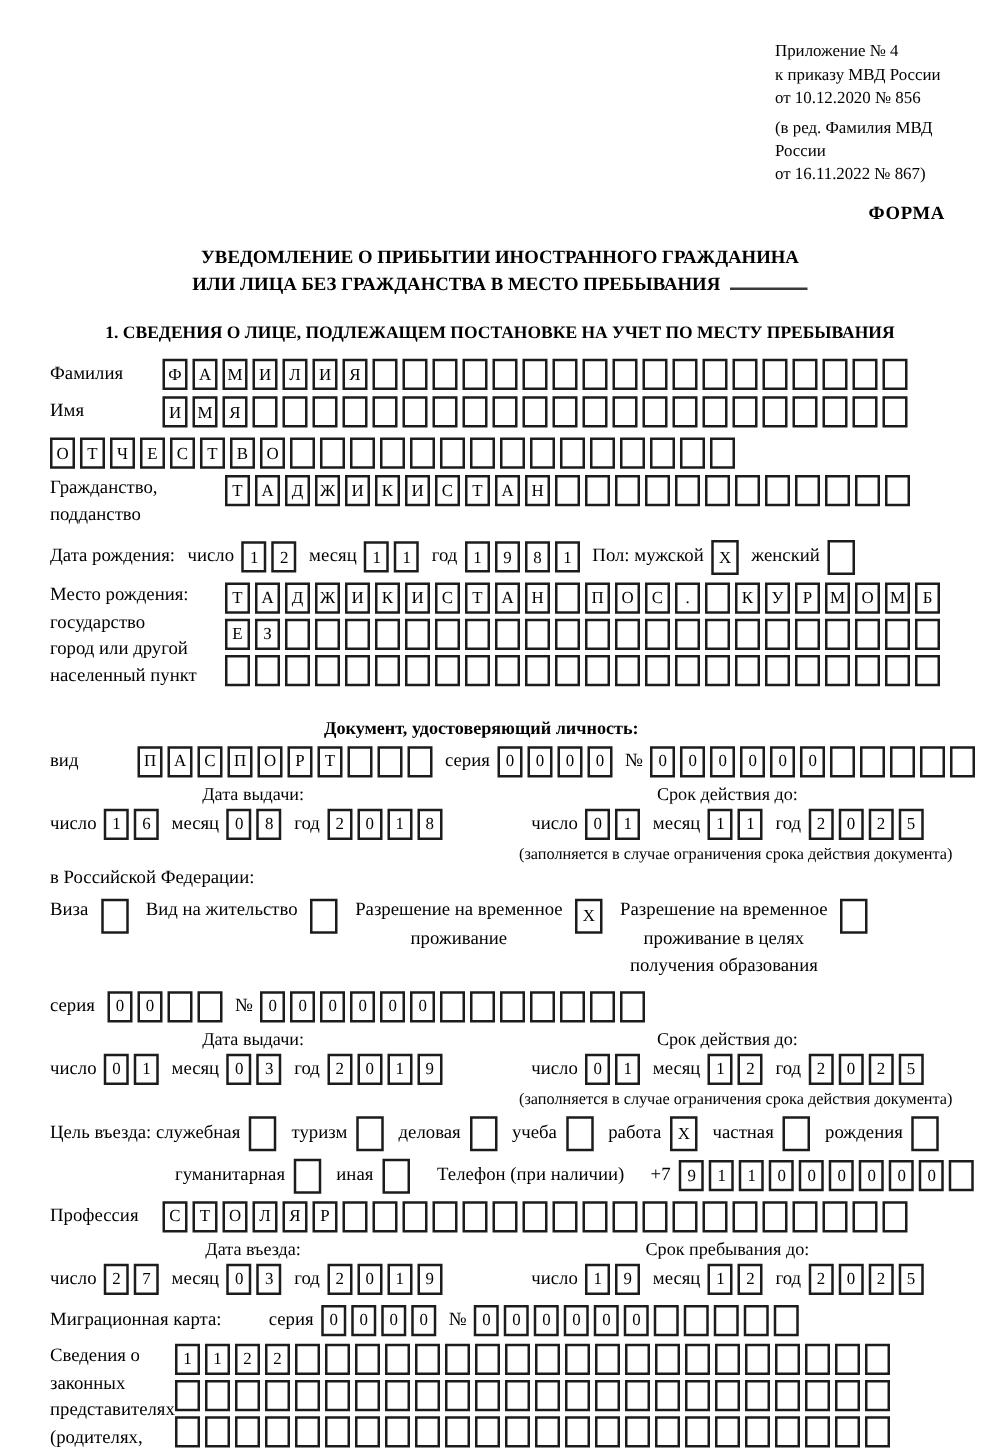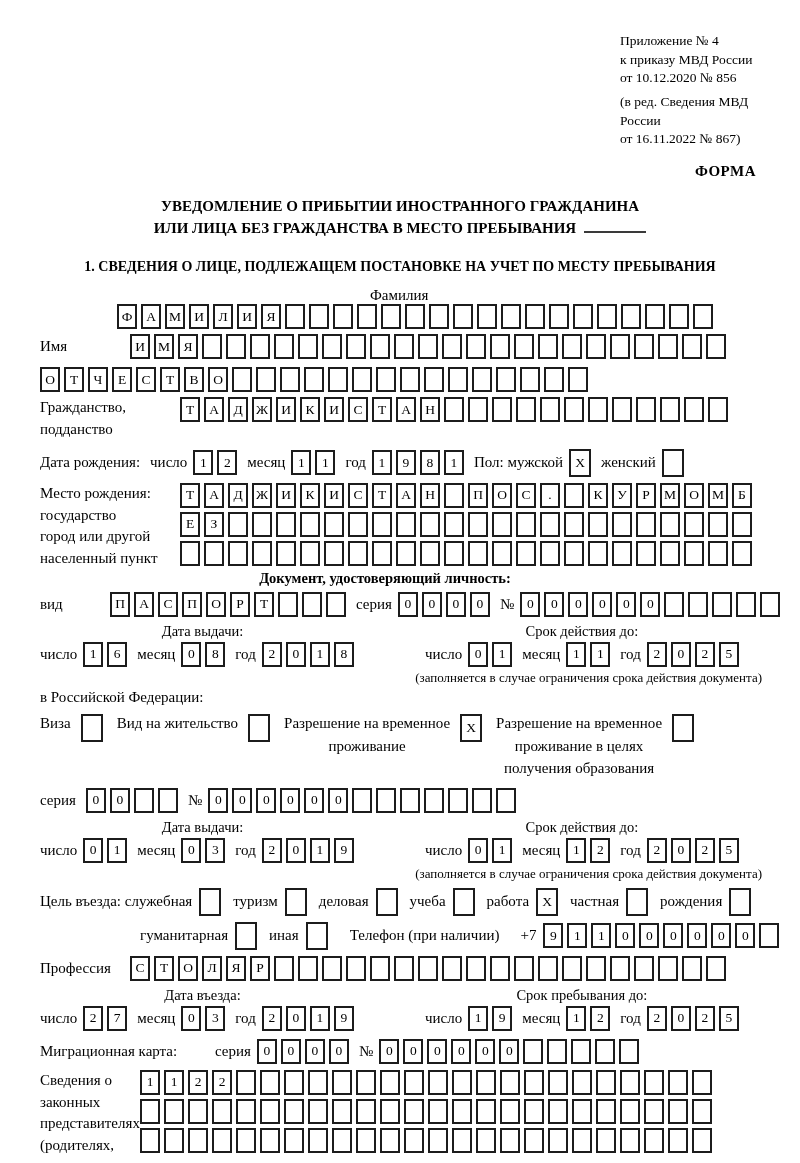--- a/index.html
+++ b/index.html
@@ -28,27 +28,27 @@
   .lab2 { line-height:1.45; }
   .w90 { width:90px; } .w140 { width:140px; } .w70 { width:70px; }
   .cells { display:flex; gap:4px; flex:0 0 auto; }
   .cell {
     width:20px; height:25px; border:2px solid #1c1c1c;
     display:flex; align-items:center; justify-content:center;
     font-size:13.5px; font-family:"Liberation Serif", serif; background:#fff;
   }
   .cb .cell, .cell.big { width:22px; height:28px; }
   .ilabel { margin:0 6px 0 10px; white-space:nowrap; }
-  .mt8 { margin-top:8px; } .mt12 { margin-top:12px;flex-direction:column; }
+  .mt8 { margin-top:8px; } .mt12 { margin-top:12px; }
 
   
   .stack { display:flex; flex-direction:column; gap:4px; }
 
   
-  .center-bold { text-align:center; font-weight:bold; font-size:14.5px; margin-top:0; margin-right:60px; }
+  .center-bold { text-align:center; font-weight:bold; font-size:14.5px; margin-top:22px; margin-right:60px; }
 
   
   .dates-row { display:flex; margin-top:6px; }
   .dategroup { }
   .dg-left { width:385px; }
   .dg-head { text-align:center; font-size:14.5px; margin-bottom:2px; }
   .dg-left .dg-head { padding-right:60px; }
   .dg-cells { display:flex; align-items:center; }
   .dg-cells .ilabel:first-child { margin-left:0; }
   .note { text-align:right; padding-right:28px; font-size:13px; margin-top:3px; }
@@ -73,21 +73,21 @@
 </style>
 </head>
 <body>
 
 <div class="page">
 
   <div class="hdr">
     <div>Приложение № 4</div>
     <div>к приказу МВД России</div>
     <div>от 10.12.2020 № 856</div>
-    <div class="sub">(в ред. Сведения МВД России</div>
+    <div class="sub">(в ред. Фамилия МВД России</div>
     <div>от 16.11.2022 № 867)</div>
   </div>
   <div class="forma">ФОРМА</div>
 
   <div class="title">
     <div>УВЕДОМЛЕНИЕ О ПРИБЫТИИ ИНОСТРАННОГО ГРАЖДАНИНА</div>
     <div><span>ИЛИ ЛИЦА БЕЗ ГРАЖДАНСТВА В МЕСТО ПРЕБЫВАНИЯ</span><span class="blank-line"></span></div>
   </div>
   <div class="section1">1. СВЕДЕНИЯ О ЛИЦЕ, ПОДЛЕЖАЩЕМ ПОСТАНОВКЕ НА УЧЕТ ПО МЕСТУ ПРЕБЫВАНИЯ</div>
 

